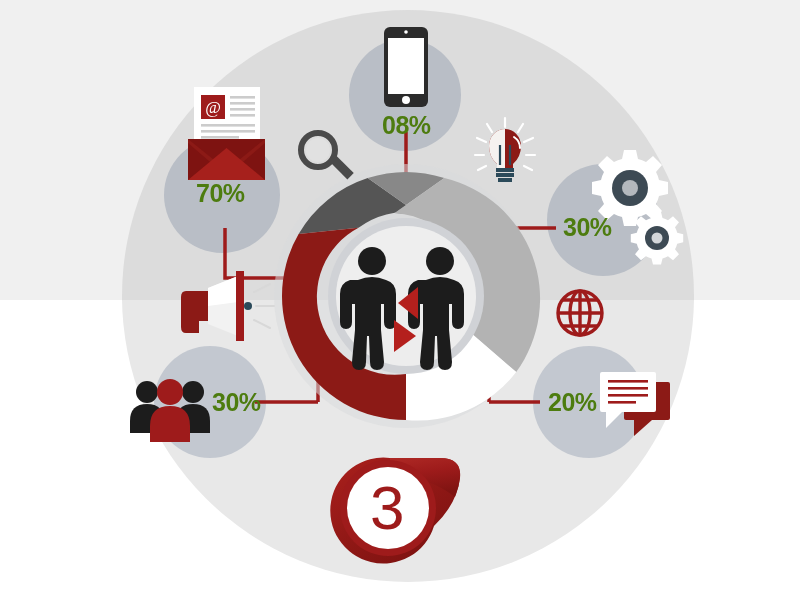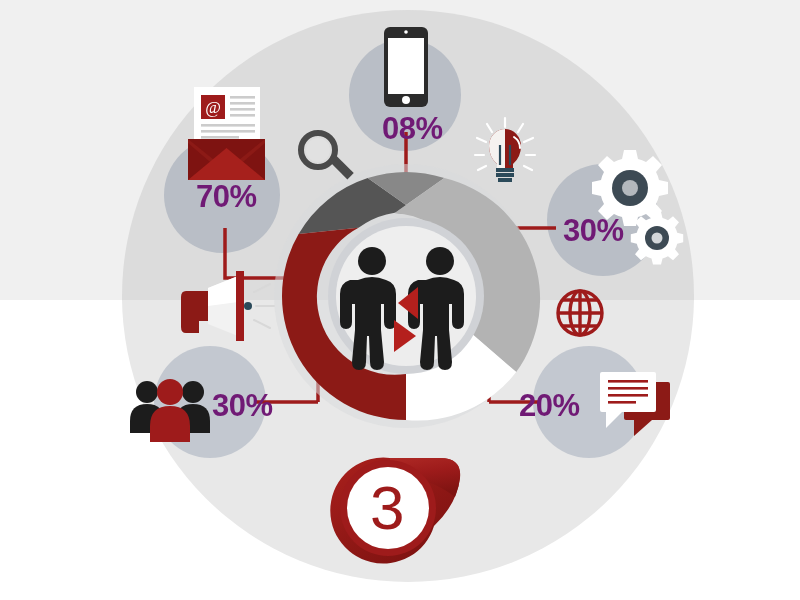--- a/index.html
+++ b/index.html
@@ -22,23 +22,23 @@
     position: absolute; left: 0; top: 300px;
     width: 800px; height: 300px;
     background: #ffffff;
   }
   svg.layer {
     position: absolute; left: 0; top: 0;
     width: 800px; height: 600px;
   }
   .pct {
     position: absolute;
-    color: #701a75;
+    color: #4d7c0f;
     font-weight: bold;
-    font-size: 31px;
+    font-size: 25px;
     letter-spacing: -0.5px;
     white-space: nowrap;
     line-height: 1;
   }
   .badge-num {
     position: absolute;
     color: #9e1b1b;
     font-size: 62px;
     font-weight: normal;
     line-height: 1;
@@ -268,19 +268,19 @@
       <circle cx="388" cy="508" r="41" fill="#ffffff"></circle>
     </g>
   </svg>
 
   <div class="pct" style="left:196px; top:181px;">70%</div>
 
   <div class="pct" style="left:382px; top:113px;">08%</div>
 
   <div class="pct" style="left:563px; top:215px;">30%</div>
 
-  <div class="pct" style="left:519px; top:390px;">20%</div>
+  <div class="pct" style="left:548px; top:390px;">20%</div>
 
   <div class="pct" style="left:212px; top:390px;">30%</div>
 
   <div class="badge-num" style="left:370px; top:477px;">3</div>
 
 </div>
 
 </body></html>

